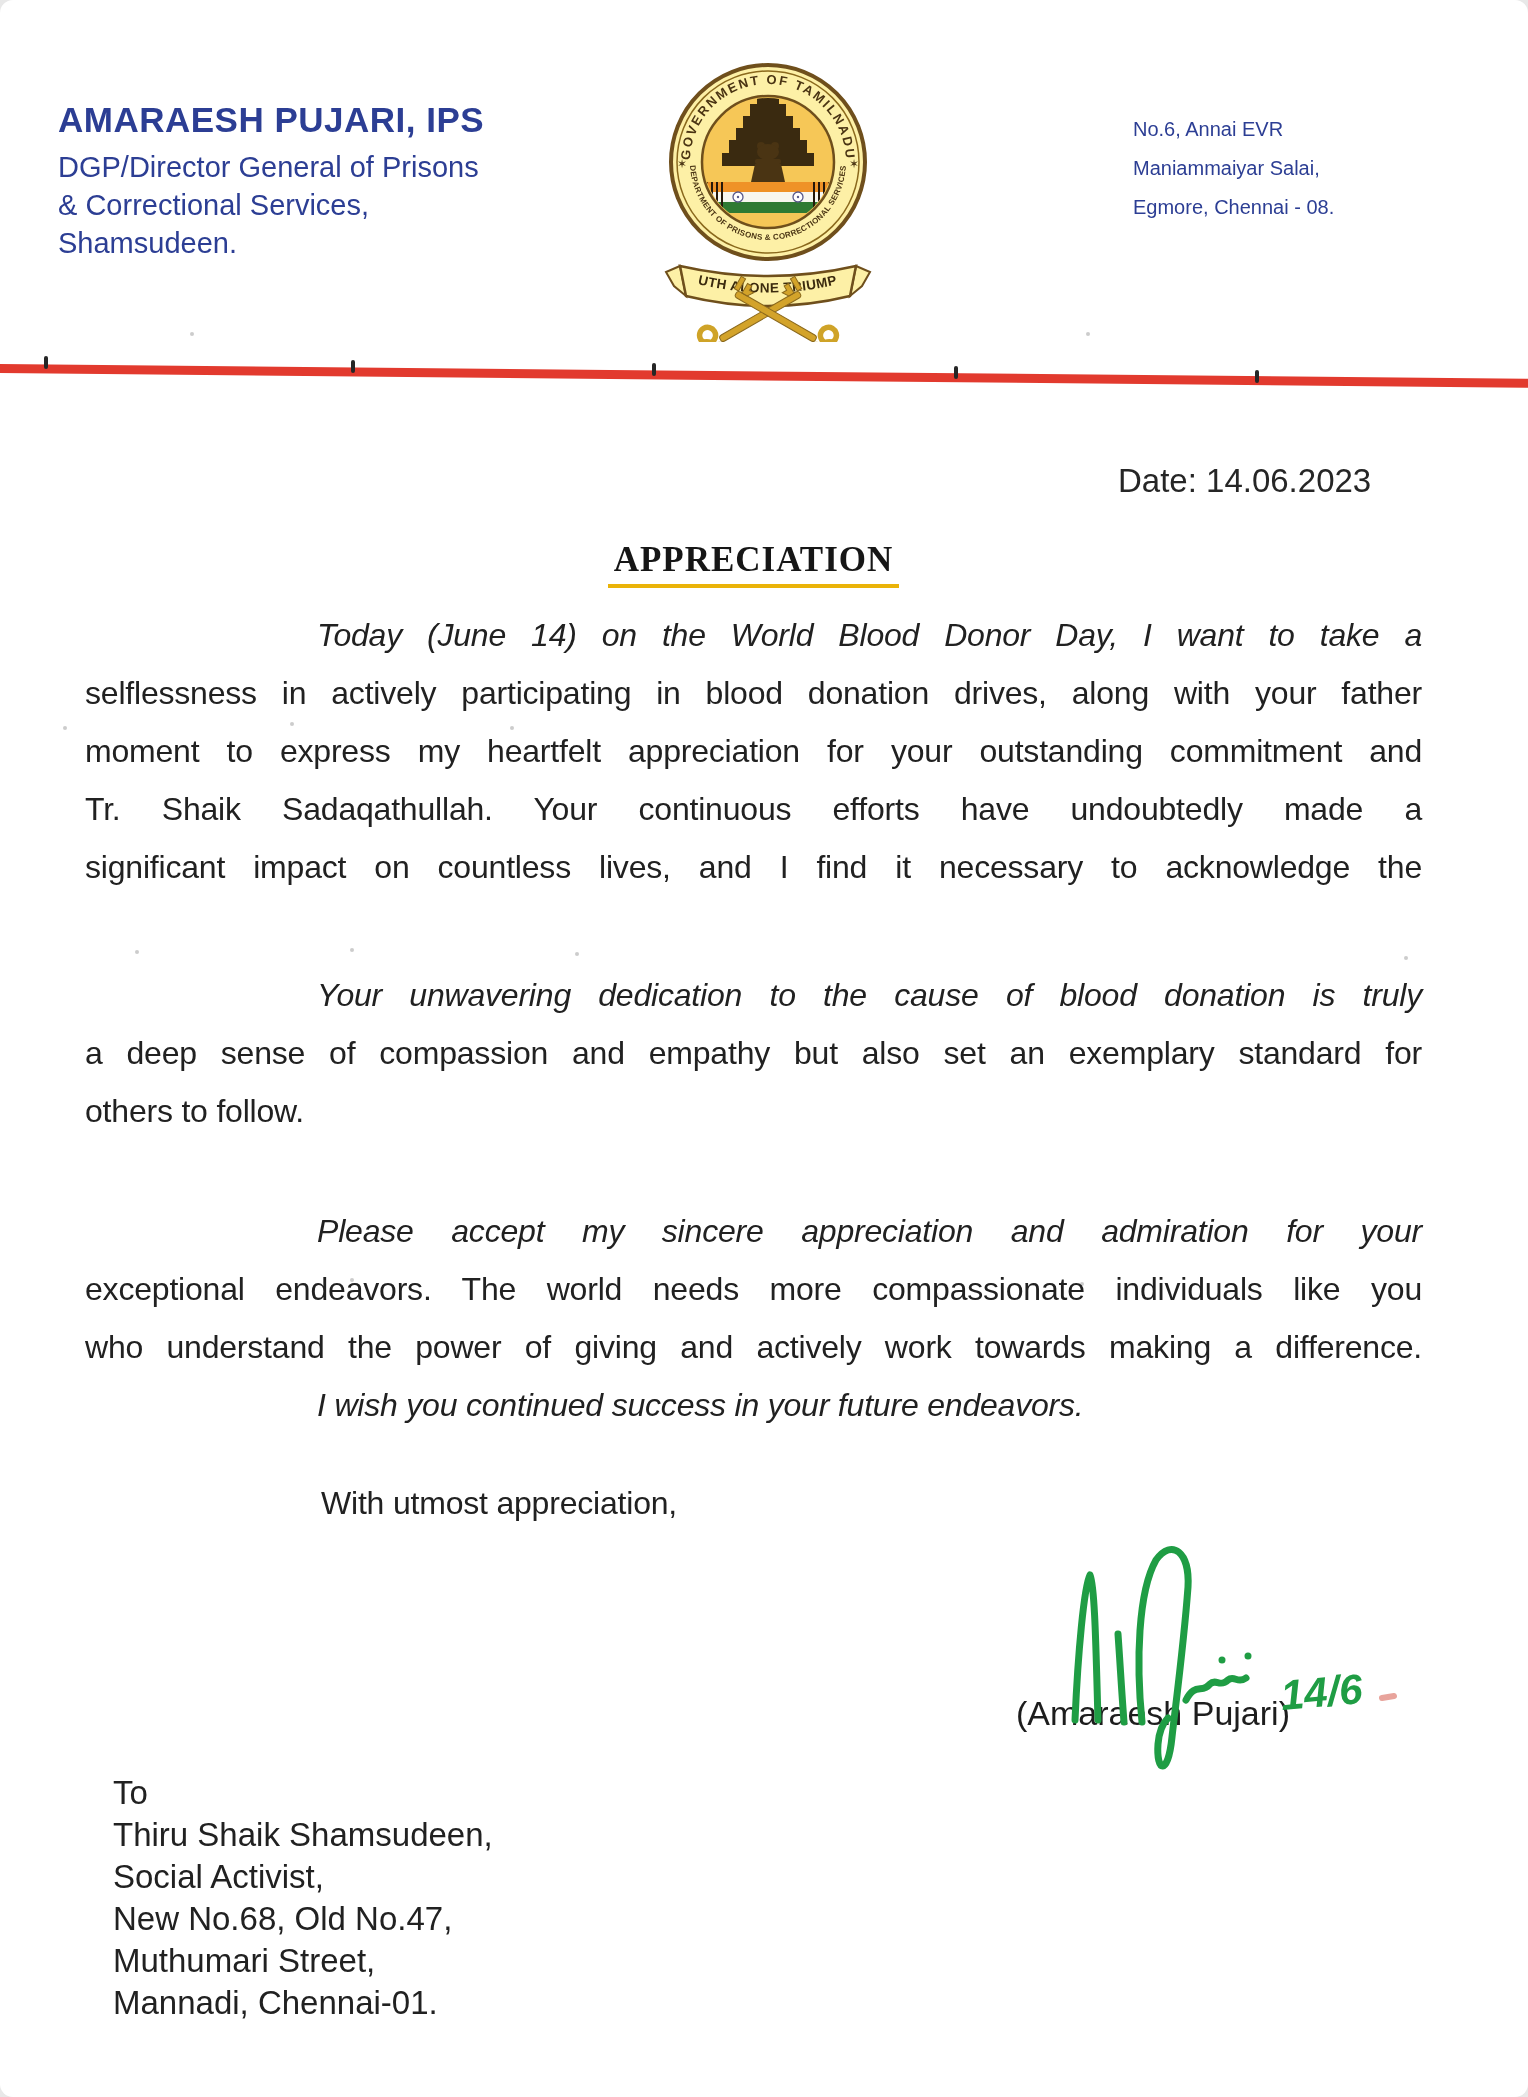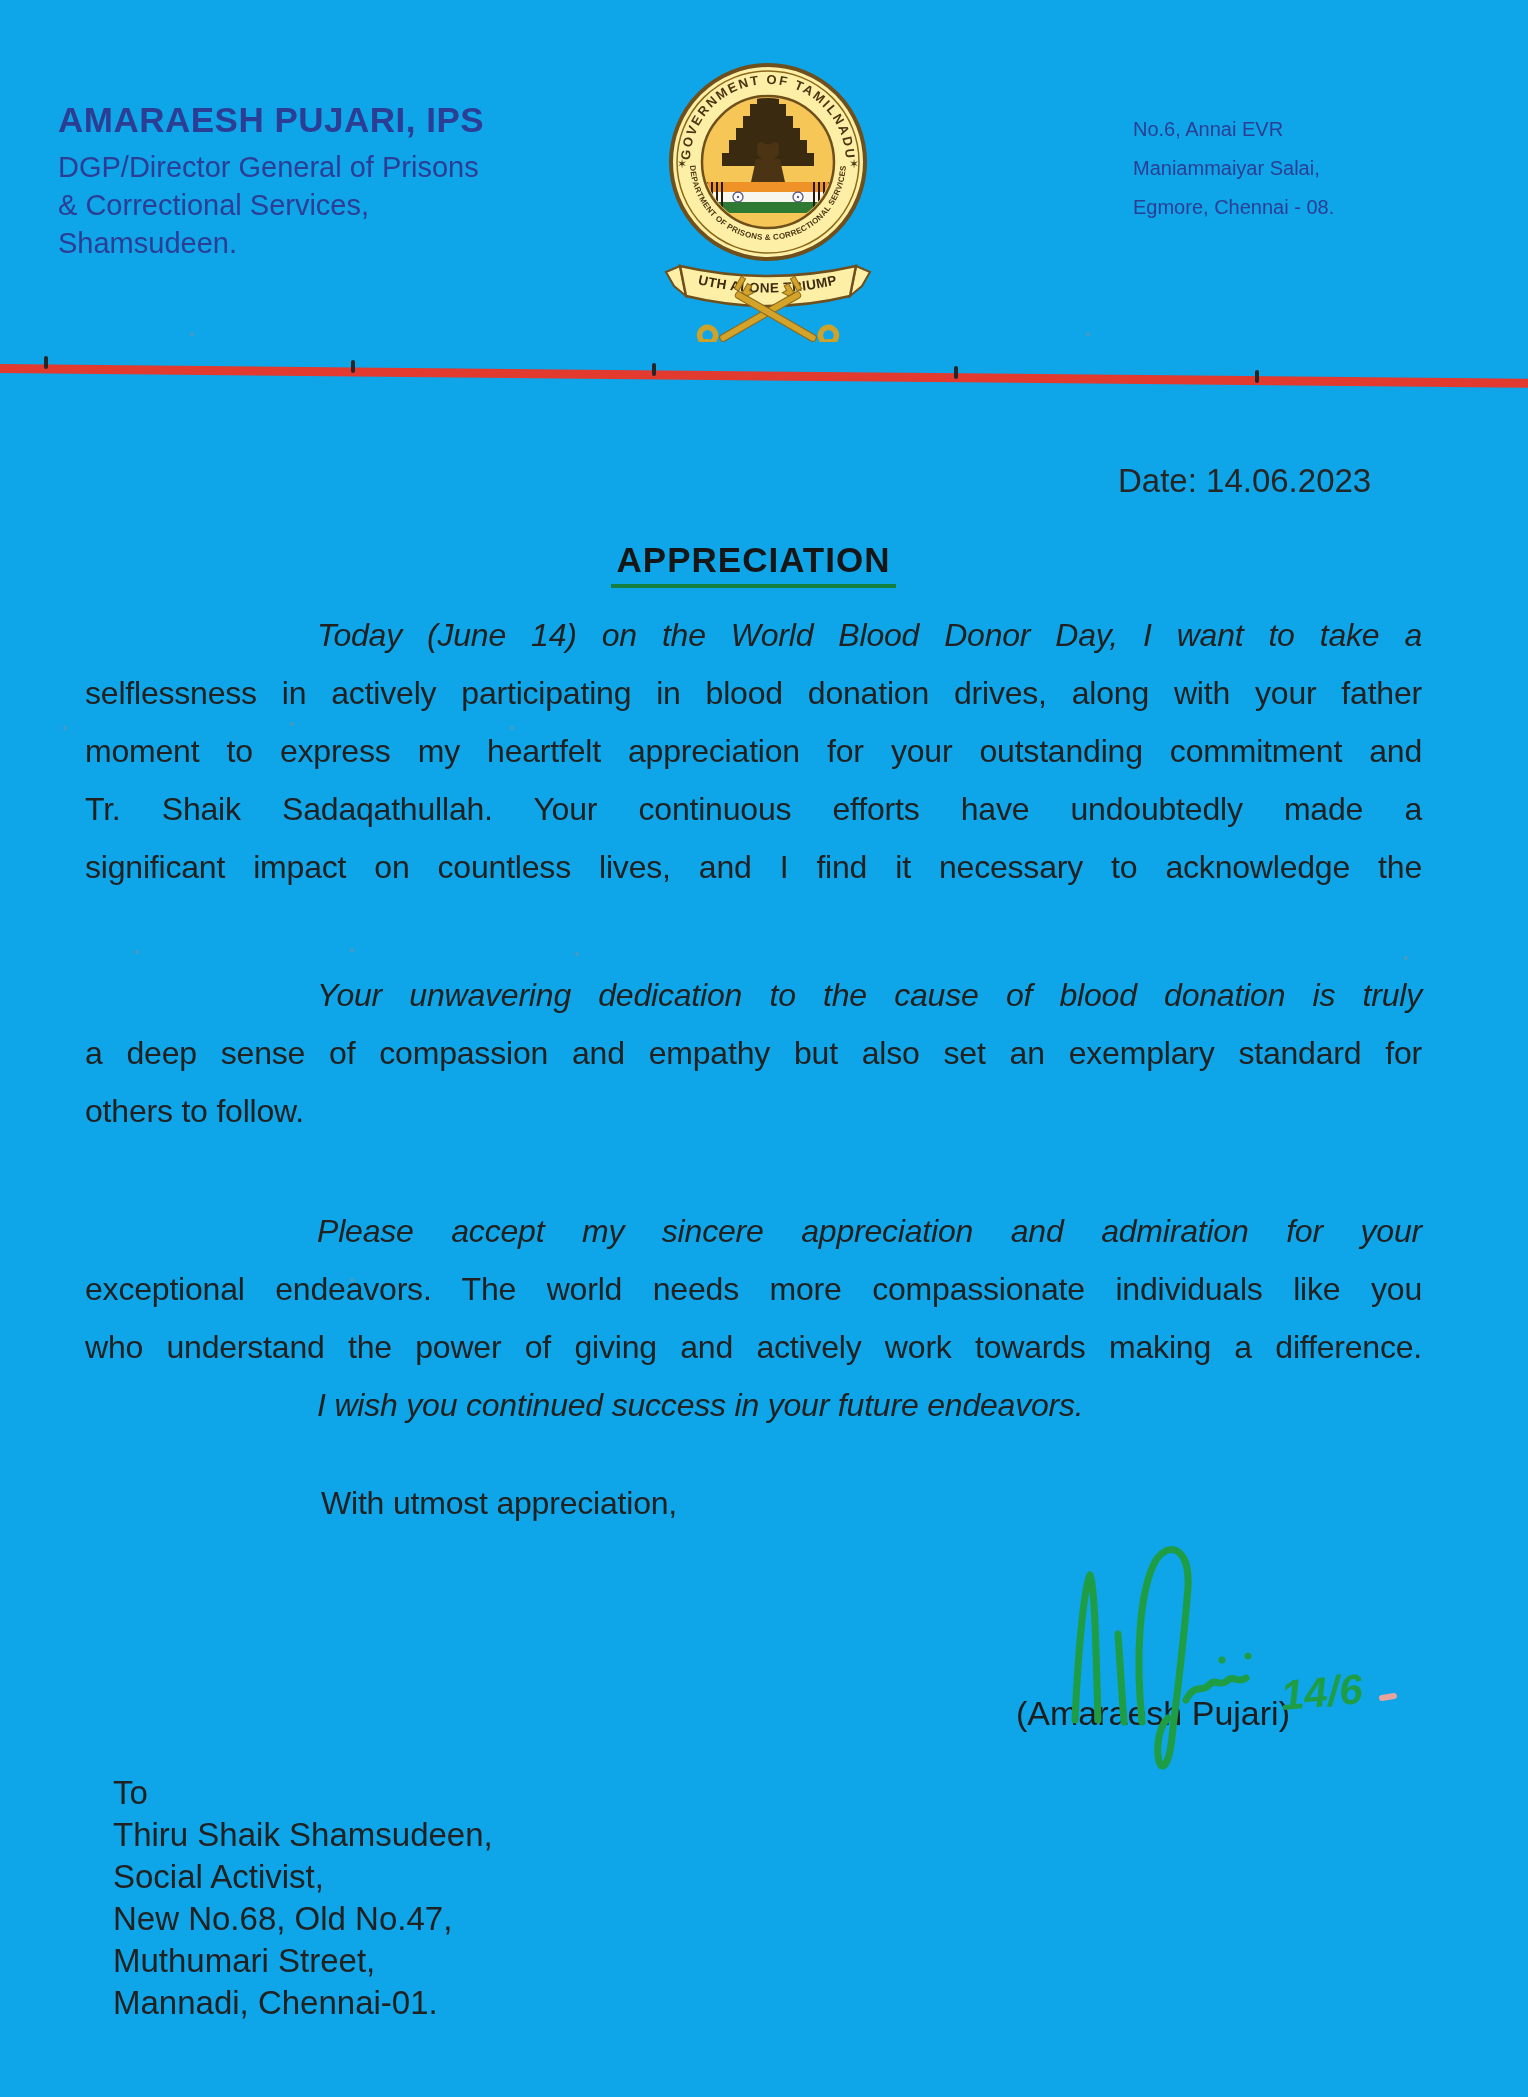--- a/index.html
+++ b/index.html
@@ -6,23 +6,23 @@
     --header-blue:#2c3e94;
     --accent-red:#e23a2e;
     --ink-black:#212121;
     --signature-green:#1f9d44;
     --seal-cream:#fdf0a6;
     --seal-gold:#d3a32a;
     --seal-brown:#4a3413;
   }
   html,body{margin:0;padding:0;background:#e8e8e8;}
   .page{
-    position:relative;width:1528px;height:2097px;background:#0ea5e9;
+    position:relative;width:1528px;height:2097px;background:#ffffff;
     font-family:"Liberation Sans",sans-serif;color:var(--ink-black);
-    overflow:hidden;margin:0 auto;
+    overflow:hidden;margin:0 auto;border-radius:13px;
   }
   
   .sender{position:absolute;left:58px;top:100px;color:var(--header-blue);}
   .sender-name{font-size:35px;font-weight:bold;letter-spacing:.5px;margin-bottom:8px;}
   .sender-line{font-size:29px;line-height:38px;}
   .office-address{position:absolute;left:1133px;top:110px;color:var(--header-blue);}
   .office-line{font-size:20px;line-height:39px;}
   .emblem{position:absolute;left:652px;top:40px;width:232px;height:302px;}
   
   .red-line{
@@ -30,21 +30,21 @@
     background:var(--accent-red);transform:rotate(.55deg);transform-origin:left center;
     border-radius:2px;
   }
   .tick{position:absolute;width:4px;height:13px;background:#262626;border-radius:2px;}
   .speck{position:absolute;width:4px;height:4px;background:#8d8d8d;border-radius:50%;opacity:.45;}
   
   .date{position:absolute;left:1118px;top:462px;font-size:33px;color:#262626;}
   .title-wrap{position:absolute;left:85px;top:540px;width:1337px;text-align:center;}
   .title{
     display:inline-block;font-size:35px;font-weight:bold;letter-spacing:1px;color:#161616;
-    border-bottom:4px solid #15803d;padding:0 6px 4px;
+    border-bottom:4px solid #eab308;padding:0 6px 4px;font-family:Liberation Serif, serif;
   }
   .body-col{position:absolute;left:85px;top:606px;width:1337px;}
   .ln{font-size:32px;line-height:58px;letter-spacing:-.2px;white-space:nowrap;color:var(--ink-black);text-align:justify;}
   .j{text-align-last:justify;}
   .end{text-align-last:left;}
   .first{padding-left:232px;font-style:italic;}
   .para-2{margin-top:70px;}
   .para-3{margin-top:62px;}
   .closing{padding-left:236px;margin-top:40px;}
   

